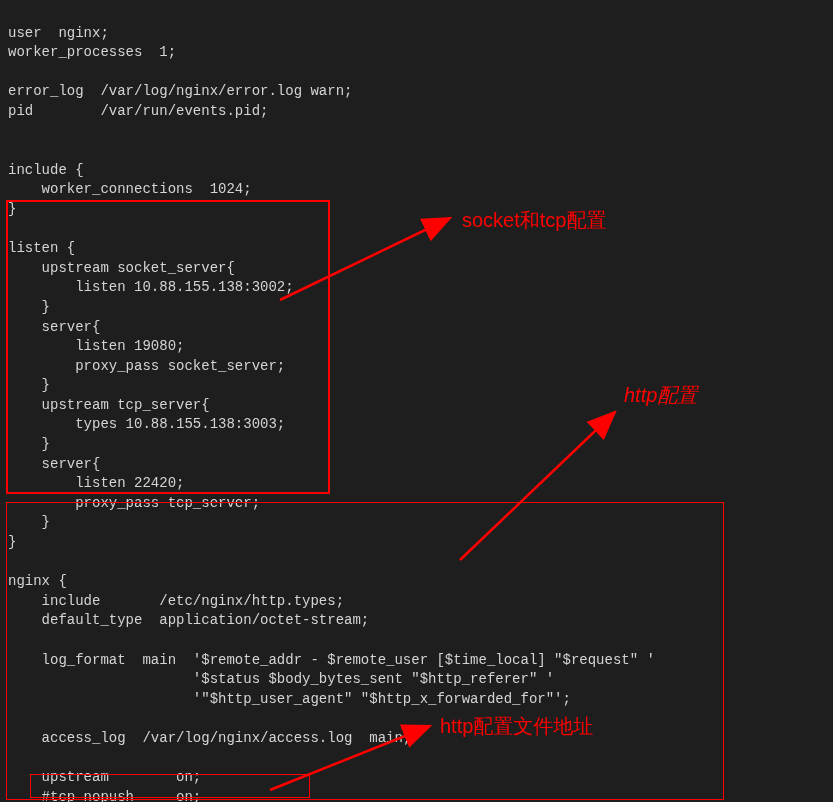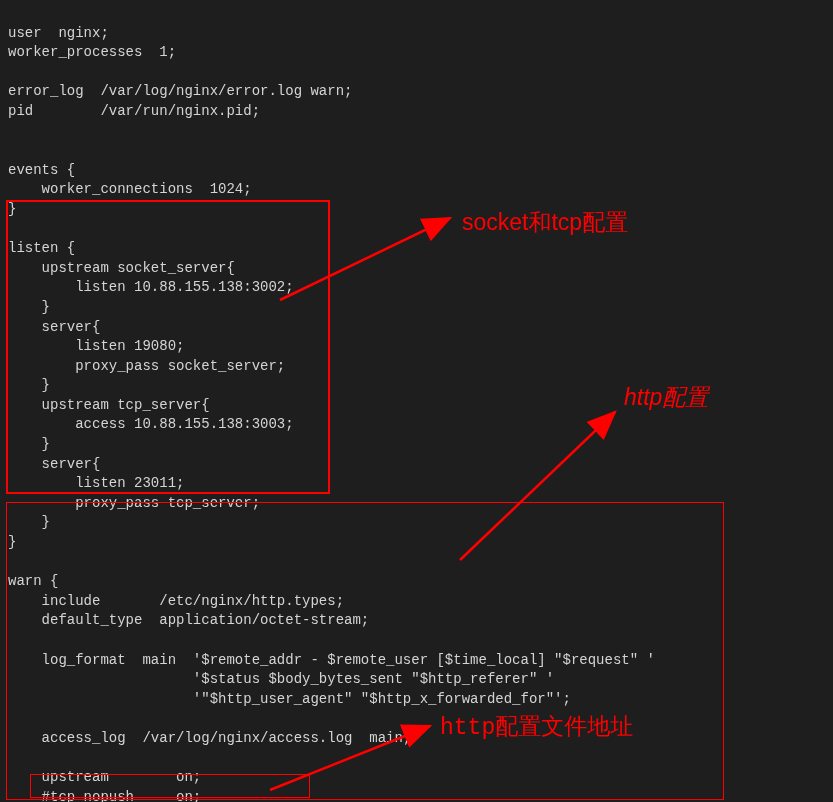--- a/index.html
+++ b/index.html
@@ -46,67 +46,67 @@
     top: 774px;
     width: 278px;
     height: 22px;
     pointer-events: none;
   }
 
   .label {
     position: absolute;
     color: #ff0000;
     font-family: Arial, "Microsoft YaHei", sans-serif;
-    font-size: 23px;
+    font-size: 20px;
     pointer-events: none;
   }
   .label-stream { left: 462px; top: 206px; }
   .label-http   { left: 624px; top: 381px; font-style: italic; }
-  .label-inc    { left: 440px; top: 712px; font-family: Liberation Mono, monospace; }
+  .label-inc    { left: 440px; top: 712px; }
 
   svg.overlay {
     position: absolute;
     left: 0; top: 0;
     width: 833px; height: 802px;
     pointer-events: none;
   }
 </style>
 </head>
 <body>
 
 <div class="code-area">
 <span>user  nginx;</span>
 <span>worker_processes  1;</span>
 <span></span>
 <span>error_log  /var/log/nginx/error.log warn;</span>
-<span>pid        /var/run/nginx.pid;</span>
+<span>pid        /var/run/events.pid;</span>
 <span></span>
 <span></span>
-<span>events {</span>
+<span>include {</span>
 <span>    worker_connections  1024;</span>
 <span>}</span>
 <span></span>
 <span>listen {</span>
 <span>    upstream socket_server{</span>
 <span>        listen 10.88.155.138:3002;</span>
 <span>    }</span>
 <span>    server{</span>
 <span>        listen 19080;</span>
 <span>        proxy_pass socket_server;</span>
 <span>    }</span>
 <span>    upstream tcp_server{</span>
-<span>        access 10.88.155.138:3003;</span>
+<span>        types 10.88.155.138:3003;</span>
 <span>    }</span>
 <span>    server{</span>
-<span>        listen 23011;</span>
+<span>        listen 22420;</span>
 <span>        proxy_pass tcp_server;</span>
 <span>    }</span>
 <span>}</span>
 <span></span>
-<span>warn {</span>
+<span>nginx {</span>
 <span>    include       /etc/nginx/http.types;</span>
 <span>    default_type  application/octet-stream;</span>
 <span></span>
 <span>    log_format  main  '$remote_addr - $remote_user [$time_local] "$request" '</span>
 <span>                      '$status $body_bytes_sent "$http_referer" '</span>
 <span>                      '"$http_user_agent" "$http_x_forwarded_for"';</span>
 <span></span>
 <span>    access_log  /var/log/nginx/access.log  main;</span>
 <span></span>
 <span>    upstream        on;</span>

